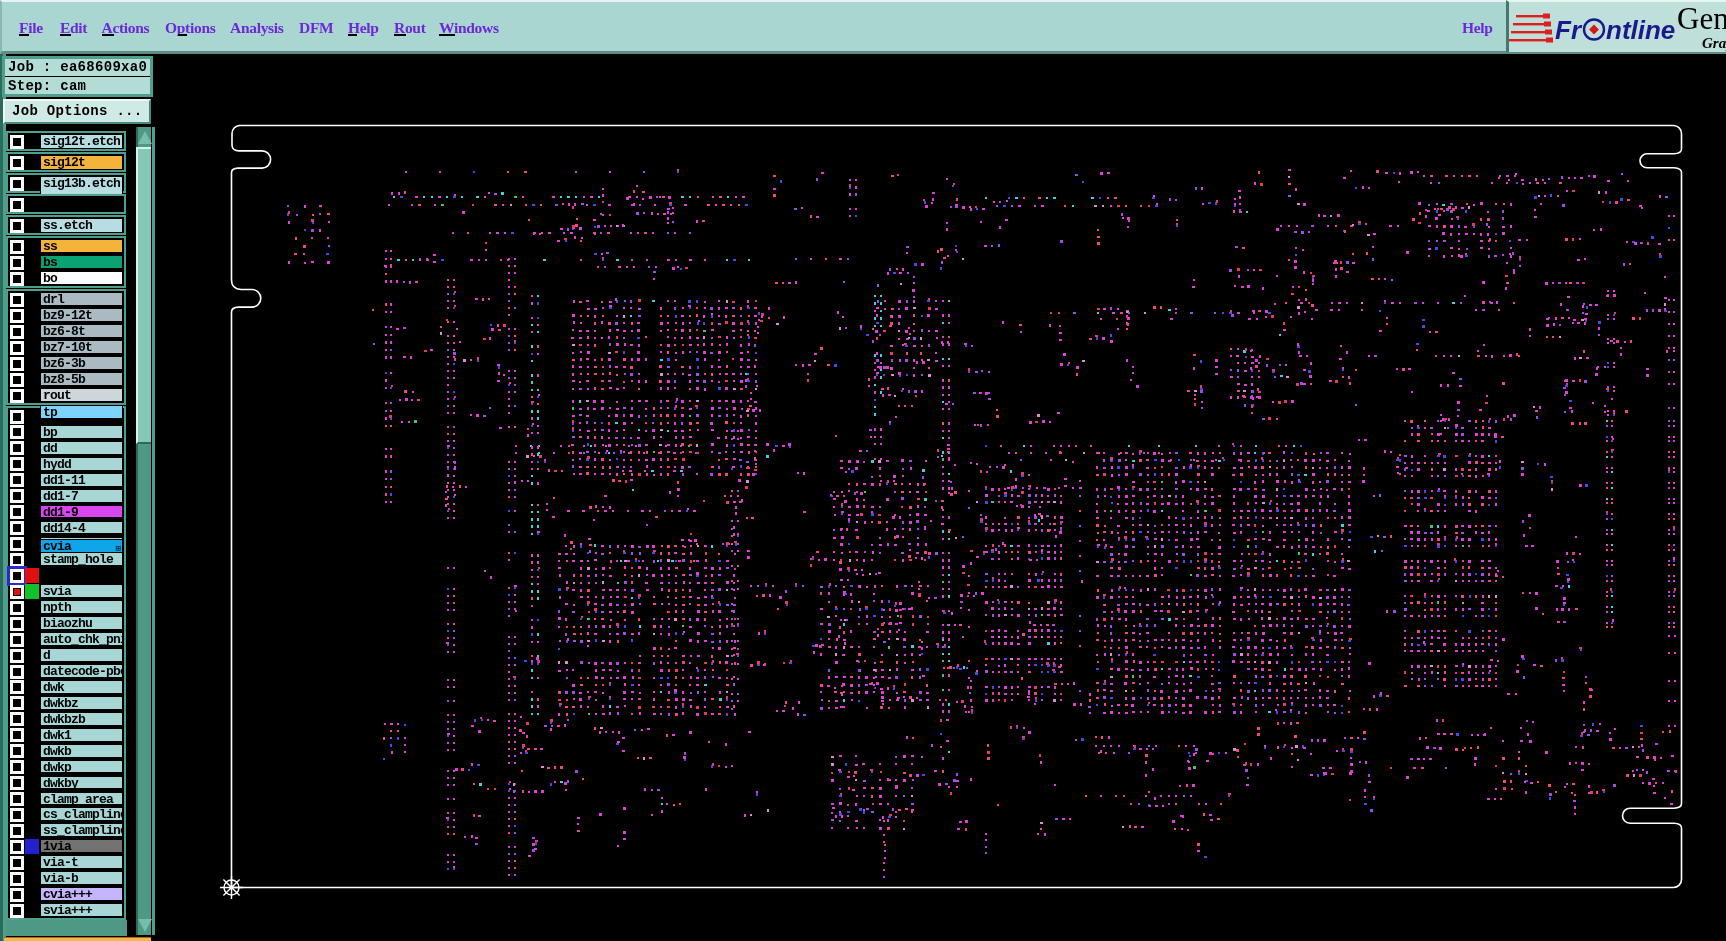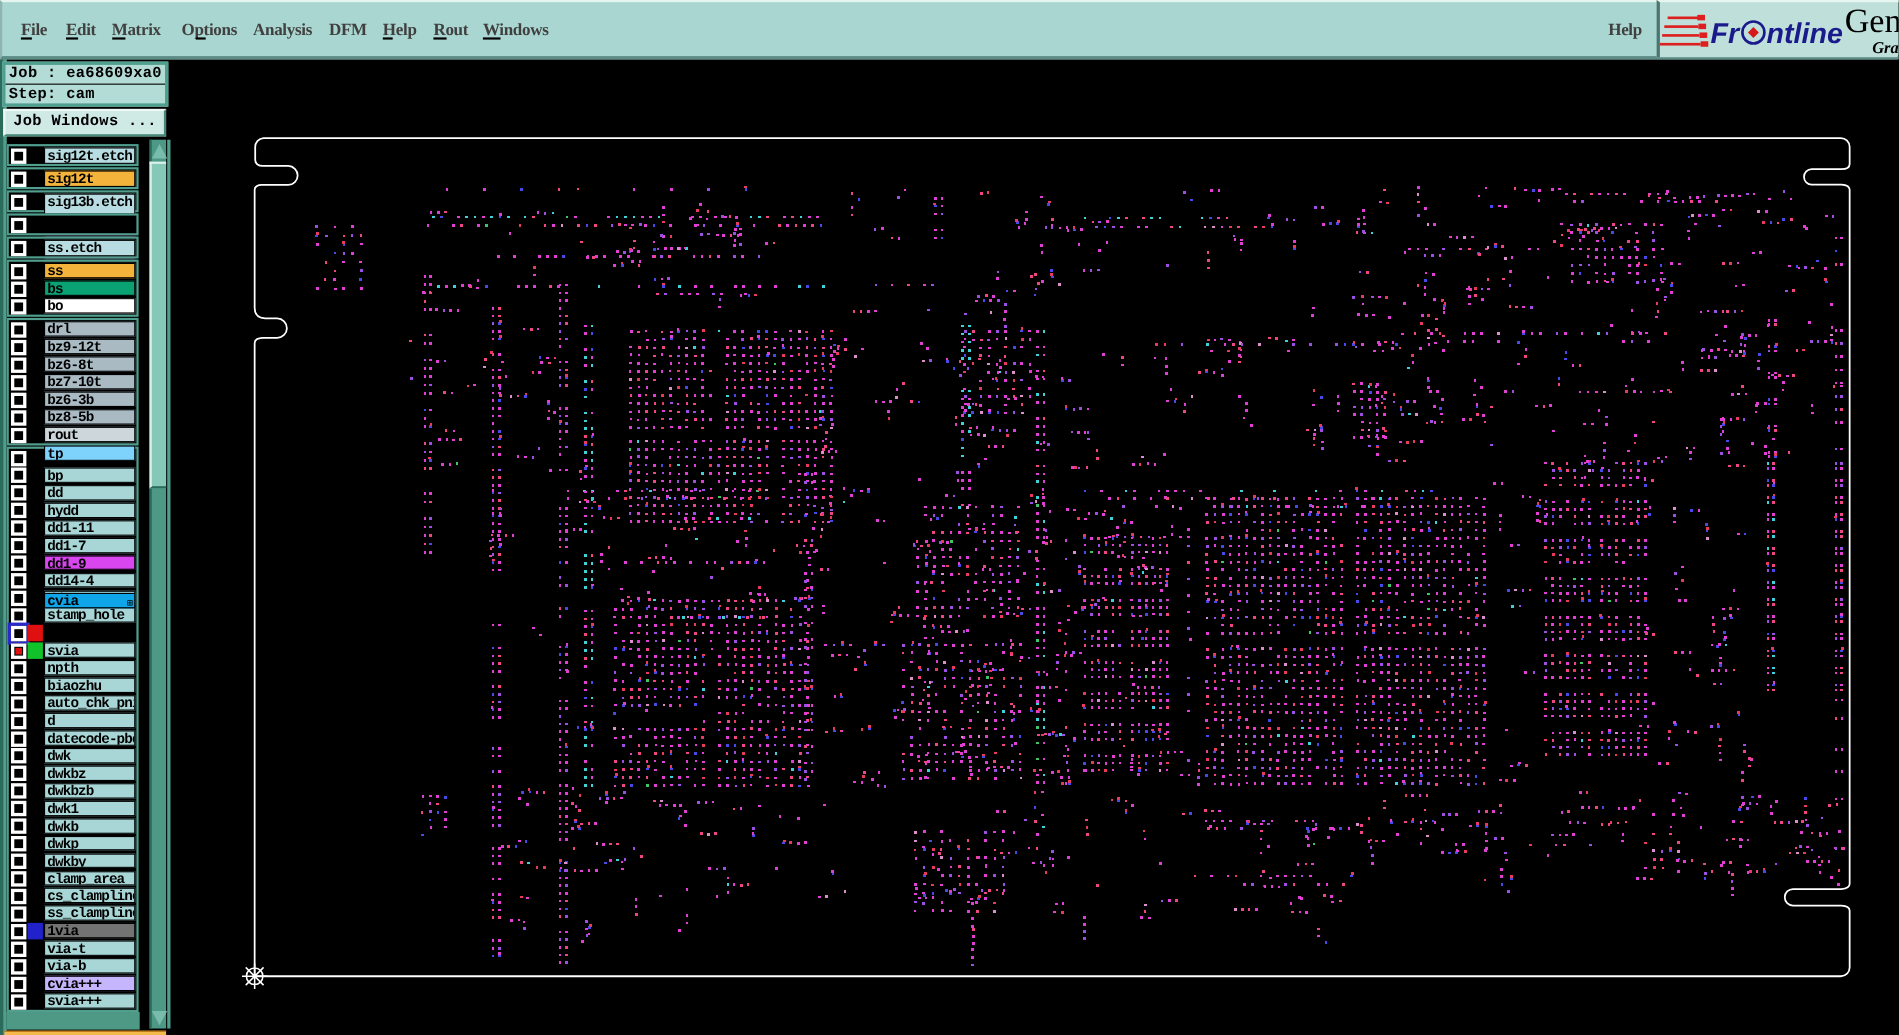--- a/index.html
+++ b/index.html
@@ -1,19 +1,19 @@
 <!DOCTYPE html>
 <html><head><meta charset="utf-8"><style>
 * { margin:0; padding:0; box-sizing:border-box; }
 html,body { width:1726px; height:941px; background:#000; overflow:hidden;
   font-family:"Liberation Sans", sans-serif; position:relative; }
 #menubar { position:absolute; left:0; top:0; width:1726px; height:54px; background:#a9d6d0;
   border-top:2px solid #e4f4f0; border-left:2px solid #8fb5b0; border-bottom:3px solid #5d8b85; }
 .mi { position:absolute; top:17px; font-family:"Liberation Serif", serif; font-weight:bold;
-  font-size:15.5px; color:#404040; letter-spacing:-0.3px; white-space:pre; }
+  font-size:15.5px; color:#6d28d9; letter-spacing:-0.3px; white-space:pre; }
 .mu { position:absolute; top:32px; height:2px; background:#000; }
 #logopanel { position:absolute; left:1506px; top:0; width:220px; height:52px; background:#bfe0da;
   border-left:3px solid #49776f; border-top:2px solid #e8f6f2; }
 #sidebar { position:absolute; left:0; top:54px; width:156px; height:887px; background:#000; }
 #sideleft { position:absolute; left:0; top:0; width:6px; height:887px; background:#2b6b5c;
   border-right:3px solid #4f9e8e; }
 .tealbox { position:absolute; background:#b4dcd6; border:3px solid #4f9e8e; }
 .gbox { position:absolute; left:6px; width:120px; background:#000; border:2px solid #4f9e8e; }
 .cb { position:absolute; left:10px; width:14px; height:14px; border:3px solid #fff; background:#000; }
 .lab { position:absolute; left:40px; width:83px; border:1px solid #000;
@@ -65,21 +65,21 @@
 
 <div id="sideleft"></div>
 
 <div class="tealbox" style="left:2px;top:2px;width:151px;height:41px"></div>
 <div style="position:absolute;left:5px;top:22px;width:145px;height:1px;background:#000"></div>
 
 <div id="joblabel" style="top:5px">Job : ea68609xa0</div>
 
 <div id="steplabel" style="top:24px">Step: cam</div>
 
-<div id="jobmatrix">Job Windows ...</div>
+<div id="jobmatrix">Job Options ...</div>
 
 <div id="listwrap" style="position:absolute;left:0;top:-54px;width:156px;height:941px">
 
 <div class="gbox" style="top:131px;height:20px"></div>
 
 <div class="cb" style="top:134.5px;"></div>
       <div class="lab" style="top:134.0px;height:15.0px;background:#b7dde2">sig12t.etch</div>
 
 <div class="gbox" style="top:152px;height:20px"></div>
 
@@ -255,21 +255,21 @@
 </div>
 
 <div id="menubar">
 
 <div class="mi" style="left:17px">File</div>
 <div class="mu" style="left:17px;width:10px"></div>
 
 <div class="mi" style="left:58px">Edit</div>
 <div class="mu" style="left:58px;width:11px"></div>
 
-<div class="mi" style="left:99.5px">Matrix</div>
+<div class="mi" style="left:99.5px">Actions</div>
 <div class="mu" style="left:99.5px;width:12px"></div>
 
 <div class="mi" style="left:163px">Options</div>
 <div class="mu" style="left:176px;width:9px"></div>
 
 <div class="mi" style="left:228px">Analysis</div>
 
 <div class="mi" style="left:297px">DFM</div>
 
 <div class="mi" style="left:346px">Help</div>

